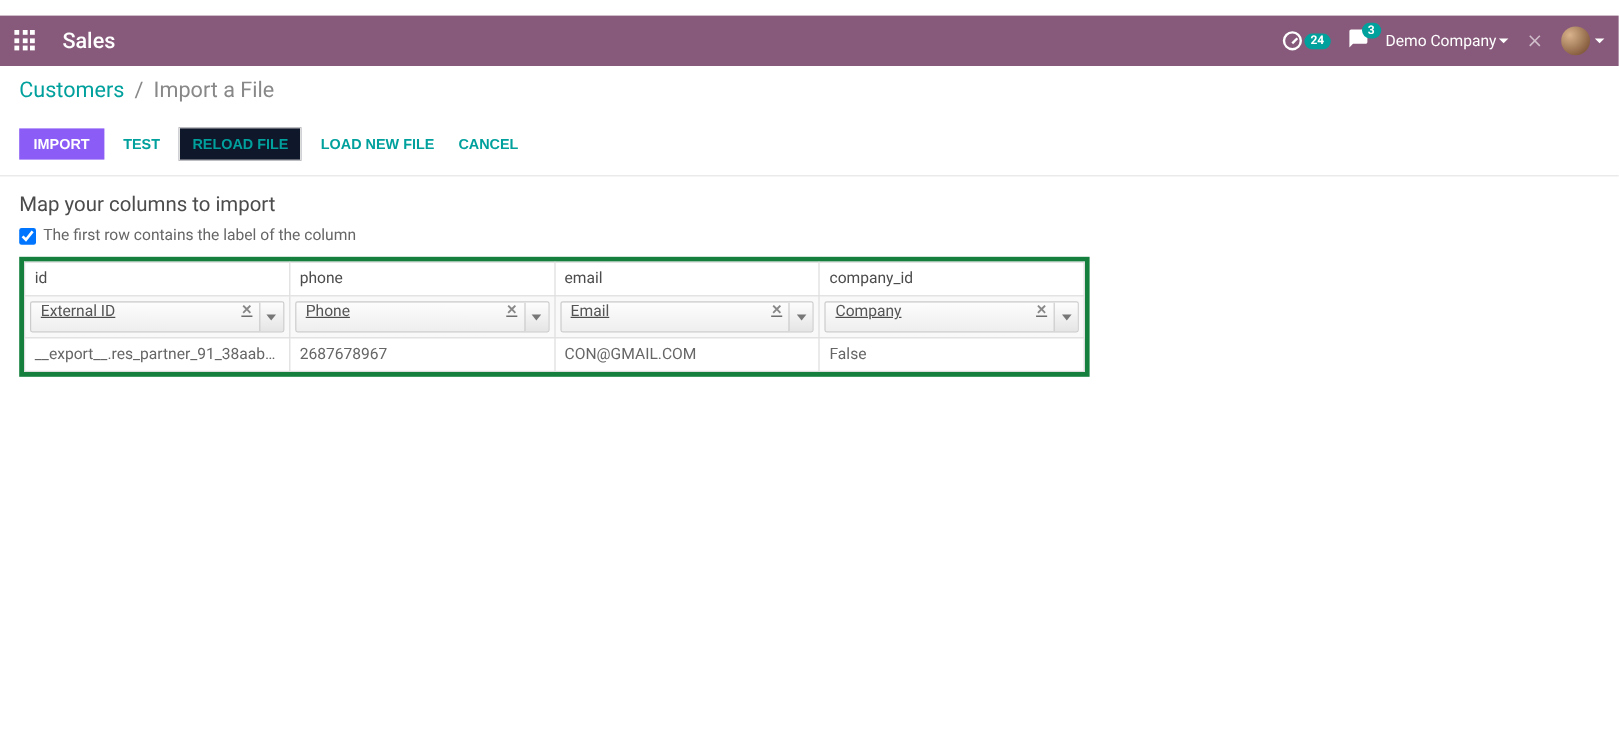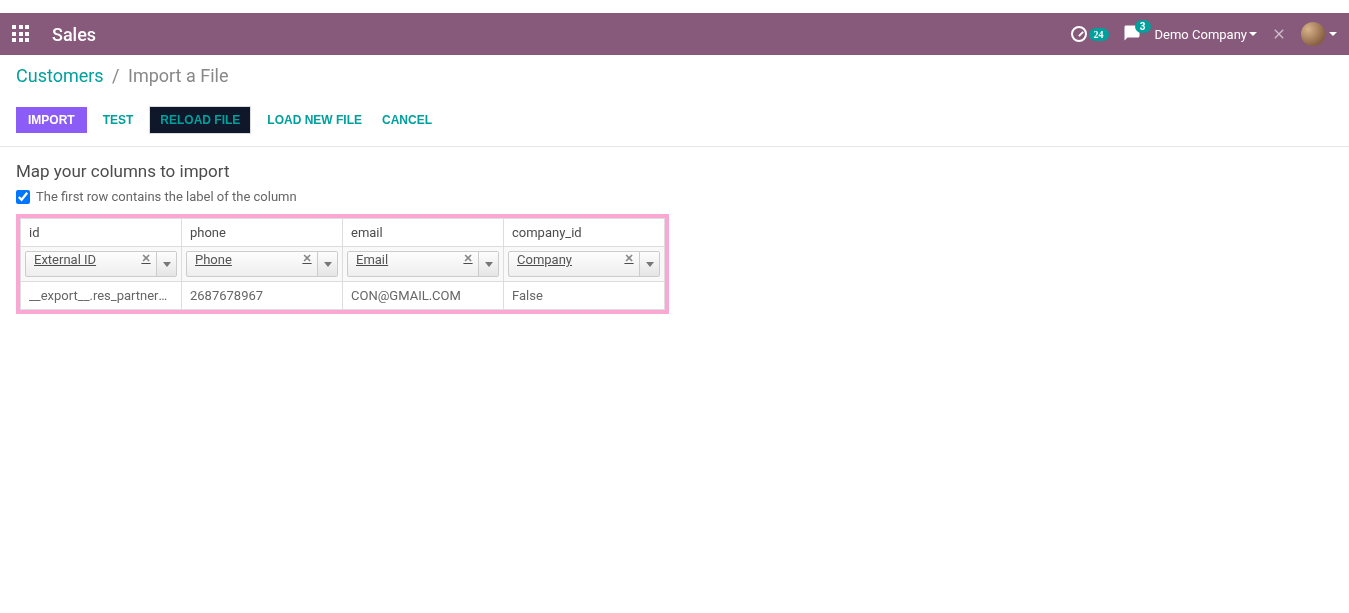--- a/index.html
+++ b/index.html
@@ -15,21 +15,21 @@
   color: #fff;
   margin-top: 13px;
 }
 .navbar-left { display: flex; align-items: center; }
 .apps-icon { width: 18px; height: 18px; display: grid; grid-template-columns: repeat(3, 1fr); grid-template-rows: repeat(3,1fr); gap: 2px; margin-right: 22px; cursor: pointer; }
 .apps-icon span { background: #fff; width: 4px; height: 4px; }
 .brand { font-size: 18px; font-weight: 500; margin-right: 40px; color:#fff; }
 .nav-items { display: flex; gap: 20px; }
 .nav-item { color: #fff; font-size: 13px; cursor: pointer; }
 .navbar-right { margin-left: auto; display: flex; align-items: center; gap: 14px; }
-.timer-wrap { display:flex; align-items:center; gap:2px; cursor:pointer;font-family:Liberation Serif, serif; }
+.timer-wrap { display:flex; align-items:center; gap:2px; cursor:pointer; }
 .timer-icon { width:16px; height:16px; border:2px solid #fff; border-radius:50%; position:relative; }
 .timer-icon::after { content:""; position:absolute; width:6px; height:2px; background:#fff; top:5px; left:5px; transform:rotate(-45deg); }
 .badge-green { background:#00A09D; color:#fff; font-size:10px; font-weight:700; padding:1px 5px; border-radius:8px; }
 .chat-icon { position:relative; cursor:pointer; }
 .chat-icon svg { width:18px; height:18px; fill:#fff; }
 .chat-icon .badge-green { position:absolute; top:-4px; right:-10px; }
 .company-name { display:flex; align-items:center; gap:2px; cursor:pointer; font-size:13px; }
 .caret-down { width:0; height:0; border-left:4px solid transparent; border-right:4px solid transparent; border-top:4px solid #fff; }
 .debug-icon { width:16px; height:16px; fill:#fff; opacity:.6; cursor:pointer; }
 .avatar { width:24px; height:24px; border-radius:50%; background: radial-gradient(circle at 30% 30%, #d9b38c, #6b4226); cursor:pointer; }
@@ -45,21 +45,21 @@
 .btn-link { background:none; border:none; color:#00A09D; font-size:12px; font-weight:700; cursor:pointer; padding:6px 4px; }
 .btn-outline { background:#0f172a; border:1px solid #ddd; color:#00A09D; font-size:12px; font-weight:700; cursor:pointer; padding:6px 10px; }
 
 
 .content { padding: 14px 16px; }
 .section-title { font-size: 17px; color:#4c4c4c; margin-bottom:8px; font-weight:400; }
 .checkbox-row { display:flex; align-items:center; gap:6px; margin-bottom:10px; font-size:13px; color:#666; }
 .checkbox-row input { width:14px; height:14px; }
 
 
-.highlight-box { border:4px solid #f9a8d4; width: 653px; }
+.highlight-box { border:4px solid #15803d; width: 892px; }
 .map-table { border-collapse: collapse; width:100%; table-layout:fixed; }
 .map-table td, .map-table th { border:1px solid #ddd; font-size:13px; text-align:left; vertical-align:middle; }
 .map-table th { font-weight:400; padding:6px 8px; background:#fff; }
 .map-table .dropdown-cell { padding:4px; background:#f9f9f9; }
 .map-table .data-row td { padding:6px 8px; background:#fff; color:#666; overflow:hidden; text-overflow:ellipsis; white-space:nowrap; }
 
 .field-select { display:flex; align-items:flex-start; border:1px solid #ccc; border-radius:2px; background:linear-gradient(#fdfdfd,#eee); height:26px; overflow:hidden;text-decoration:underline; }
 .field-select .label { flex:1; padding:0 8px; font-size:13px; color:#555; }
 .field-select .clear { width:20px; text-align:center; color:#888; cursor:pointer; font-weight:700; font-size:11px; }
 .field-select .toggle { width:20px; border-left:1px solid #ccc; display:flex; align-items:center; justify-content:center; cursor:pointer; background:linear-gradient(#fdfdfd,#e5e5e5); height:100%; }

